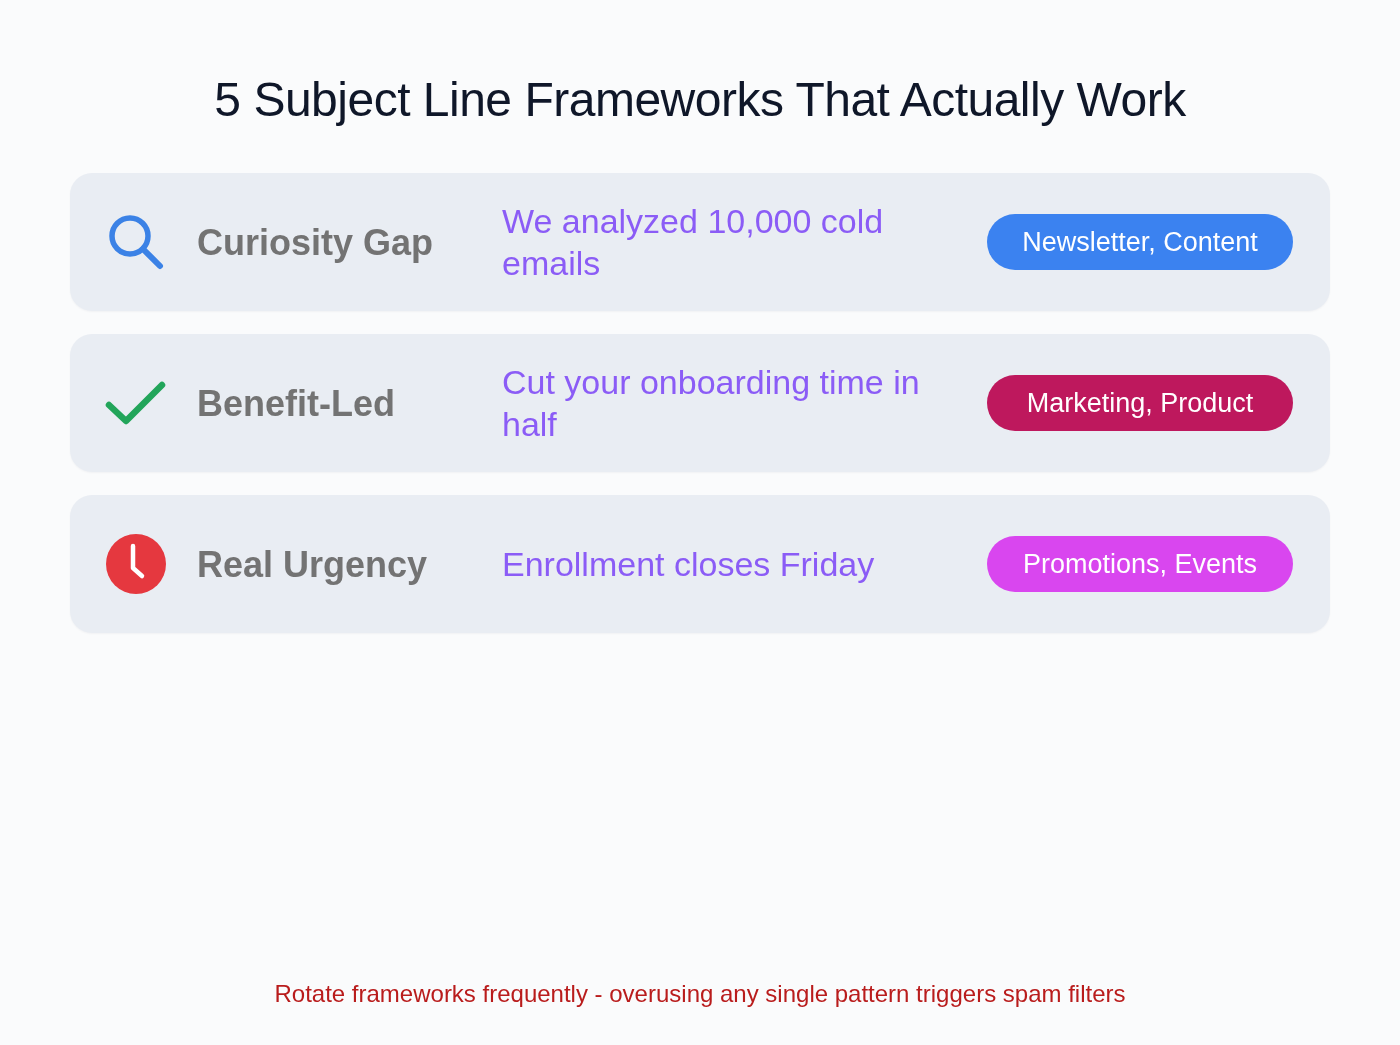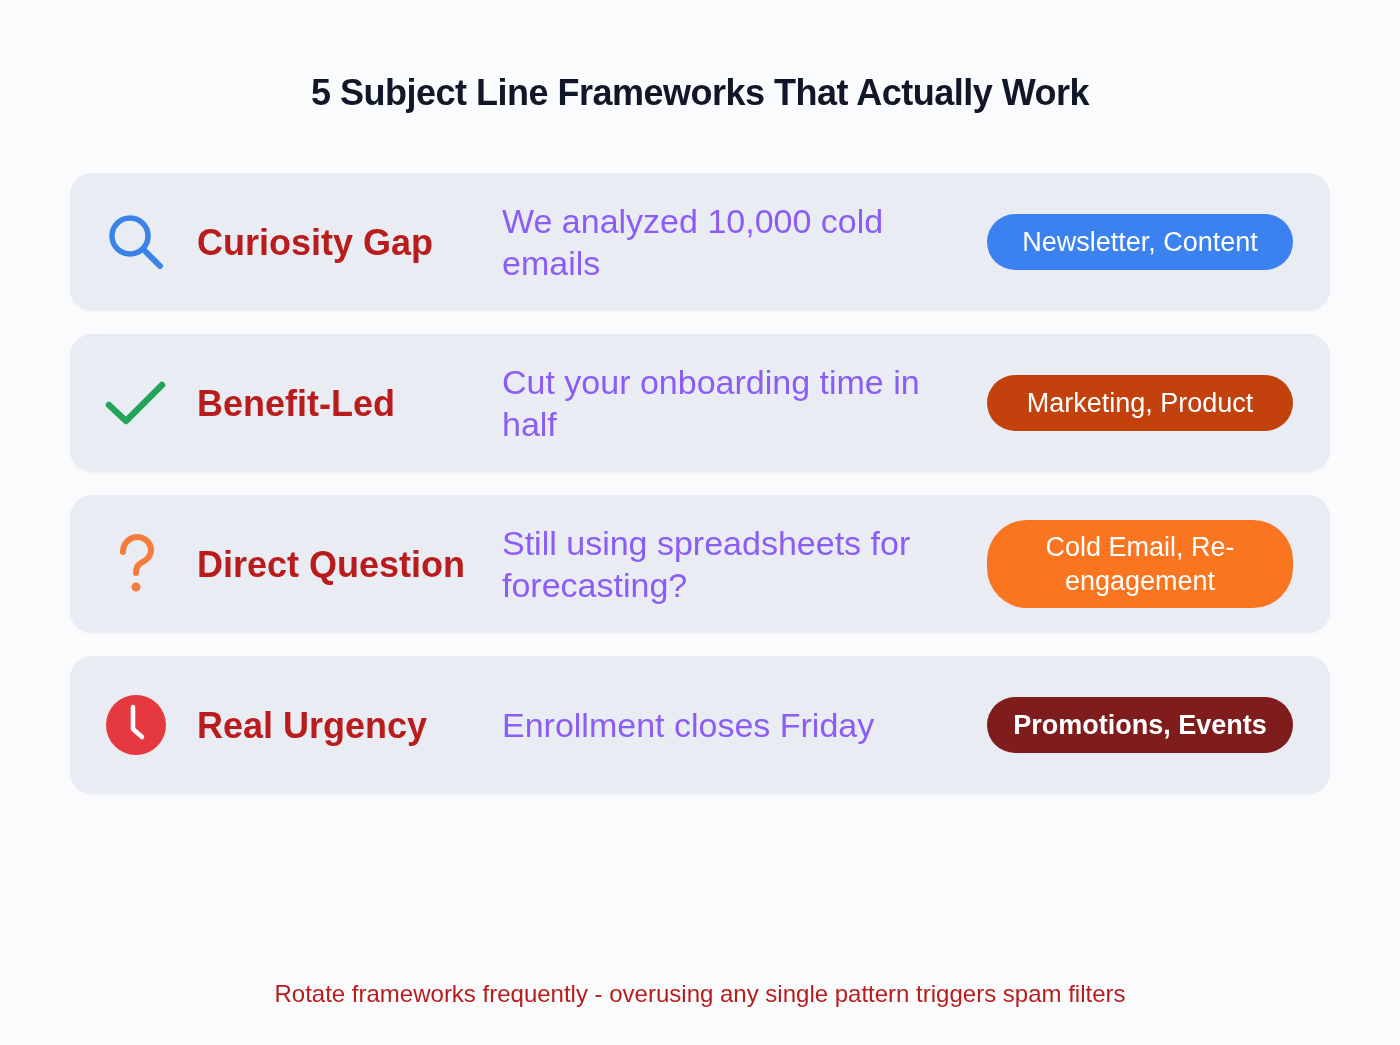--- a/index.html
+++ b/index.html
@@ -7,38 +7,38 @@
     width: 1400px; height: 1045px;
     background: #fafbfc;
     font-family: "Liberation Sans", "DejaVu Sans", sans-serif;
     color: #0f172a;
     position: relative;
     overflow: hidden;
   }
   .title {
     position: absolute; left: 0; right: 0; top: 72px;
     text-align: center;
-    font-size: 36px; font-weight: 700; color: #0f1729;
+    font-size: 48px; font-weight: 400; color: #0f1729;
     letter-spacing: -0.5px;
   }
   .rows { position: absolute; left: 70px; top: 173px; width: 1260px; }
   .row {
     height: 138px; margin-bottom: 23px;
     background: #e9edf3;
     border-radius: 22px;
     position: relative;
     box-shadow: 0 1px 2px rgba(15,23,42,0.04);
   }
   .icon {
     position: absolute; left: 34px; top: 50%; transform: translateY(-50%);
     width: 64px; height: 64px; display: flex; align-items: center; justify-content: center;
   }
   .name {
     position: absolute; left: 127px; top: 50%; transform: translateY(-50%);
-    font-size: 36px; font-weight: 700; color: #b91c1c; line-height: 43px;
+    font-size: 36px; font-weight: 700; color: #737373; line-height: 43px;
     width: 280px;
   }
   .example {
     position: absolute; left: 432px; top: 50%; transform: translateY(-50%);
     font-size: 34px; color: #8b5cf6; line-height: 42px; width: 450px;
   }
   .badge {
     position: absolute; right: 37px; top: 50%; transform: translateY(-50%);
     color: #fff; font-size: 27px; text-align: center; line-height: 34px;
     border-radius: 40px; padding: 11px 22px; box-sizing: border-box;
@@ -68,43 +68,32 @@
   </div>
 
   <div class="row">
     <span class="icon">
       <svg width="64" height="64" viewBox="0 0 64 64">
         <polyline points="5,34 22,50 58,14" fill="none" stroke="#22a55a" stroke-width="6.5" stroke-linecap="round" stroke-linejoin="round"></polyline>
       </svg>
     </span>
     <div class="name">Benefit-Led</div>
     <div class="example">Cut your onboarding time in half</div>
-    <div class="badge" style="background:#c2410c;width:306px;">Marketing, Product</div>
+    <div class="badge" style="background:#be185d;width:306px;">Marketing, Product</div>
   </div>
 
-  <div class="row">
-    <span class="icon">
-      <svg width="64" height="64" viewBox="0 0 64 64">
-        <path d="M19,20 C19,10 27,5 33,5 C41,5 47,11 47,18 C47,25 42,28 37,31 C33,33 32,36 32,41" fill="none" stroke="#f47c3c" stroke-width="6" stroke-linecap="round"></path>
-        <circle cx="32" cy="55" r="4.5" fill="#f47c3c"></circle>
-      </svg>
-    </span>
-    <div class="name">Direct Question</div>
-    <div class="example">Still using spreadsheets for forecasting?</div>
-    <div class="badge" style="background:#f97520;width:306px;padding:10px 22px;">Cold Email, Re-engagement</div>
-  </div>
 
   <div class="row">
     <span class="icon">
       <svg width="64" height="64" viewBox="0 0 64 64">
         <circle cx="32" cy="32" r="30" fill="#e5383f"></circle>
         <polyline points="29,14 29,36 38,44" fill="none" stroke="#fff" stroke-width="4.5" stroke-linecap="round" stroke-linejoin="round"></polyline>
       </svg>
     </span>
     <div class="name">Real Urgency</div>
     <div class="example">Enrollment closes Friday</div>
-    <div class="badge" style="background:#7f1d1d;width:306px;font-weight:bold;">Promotions, Events</div>
+    <div class="badge" style="background:#d946ef;width:306px;">Promotions, Events</div>
   </div>
 
 
 </div>
 
 <div class="footer">Rotate frameworks frequently - overusing any single pattern triggers spam filters</div>
 
 </body></html>

